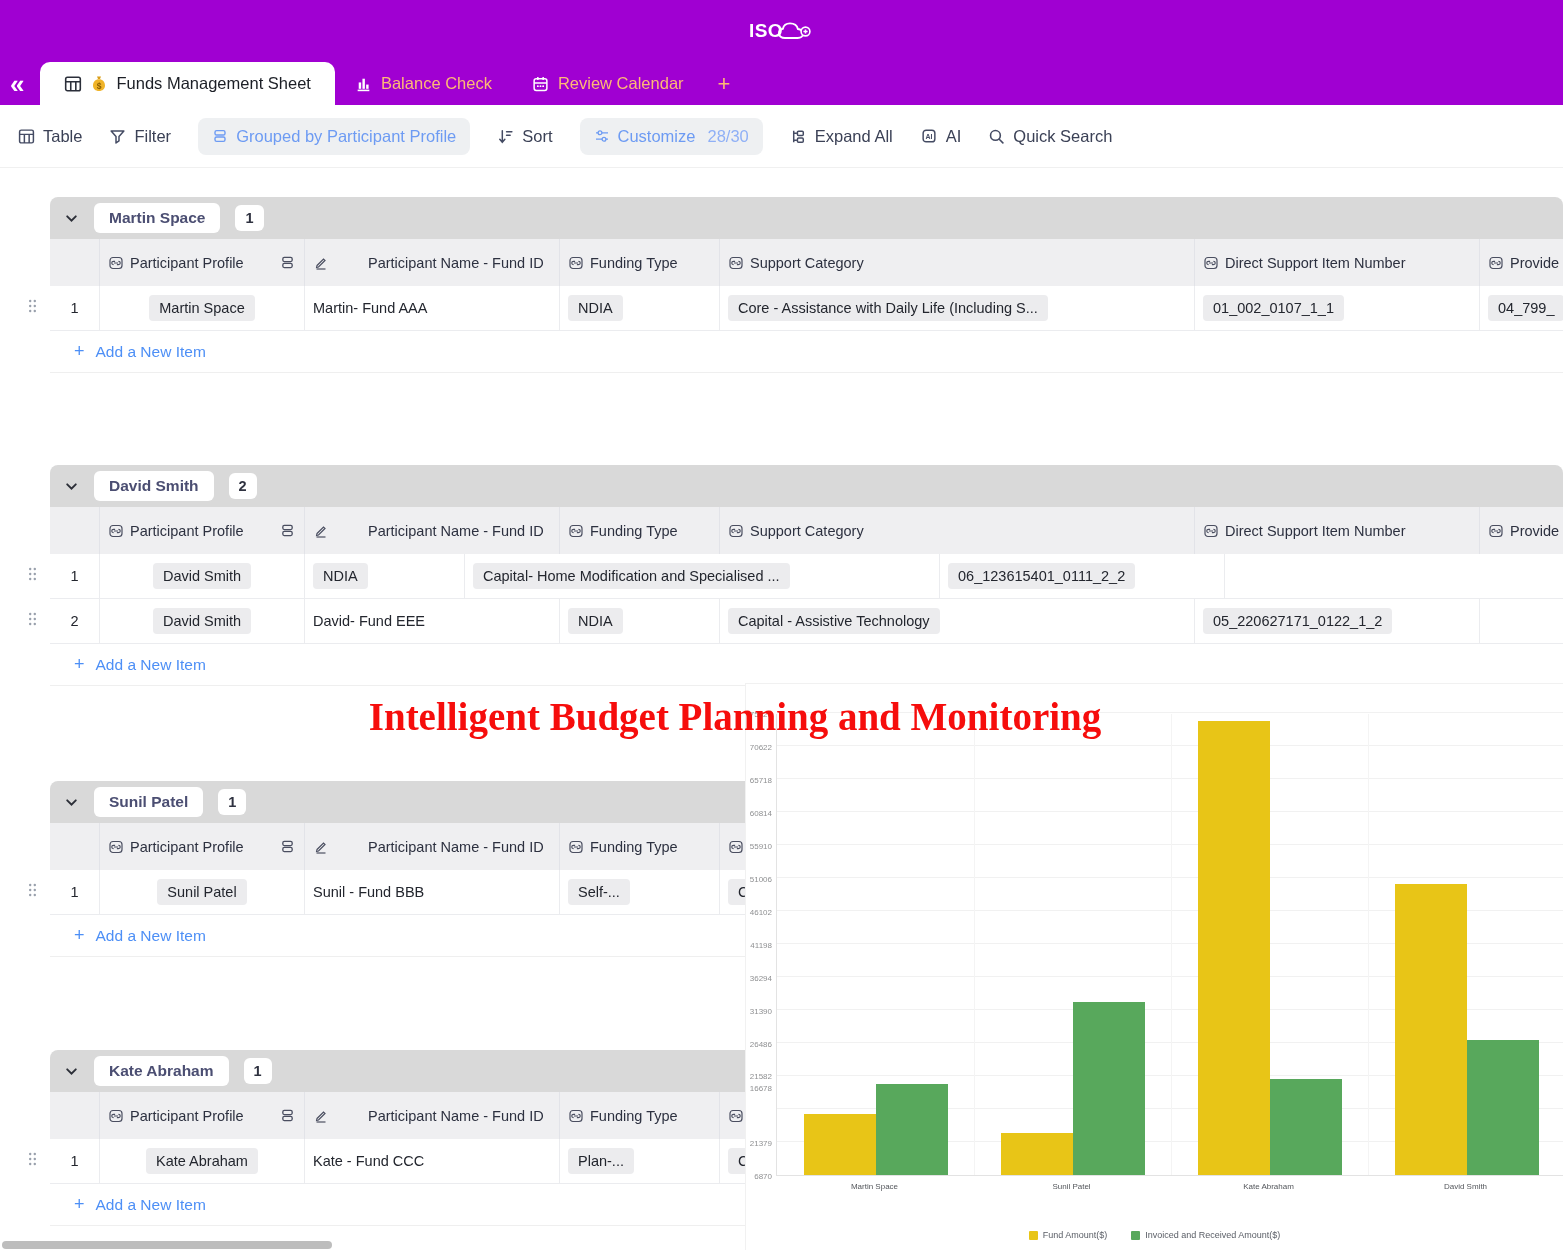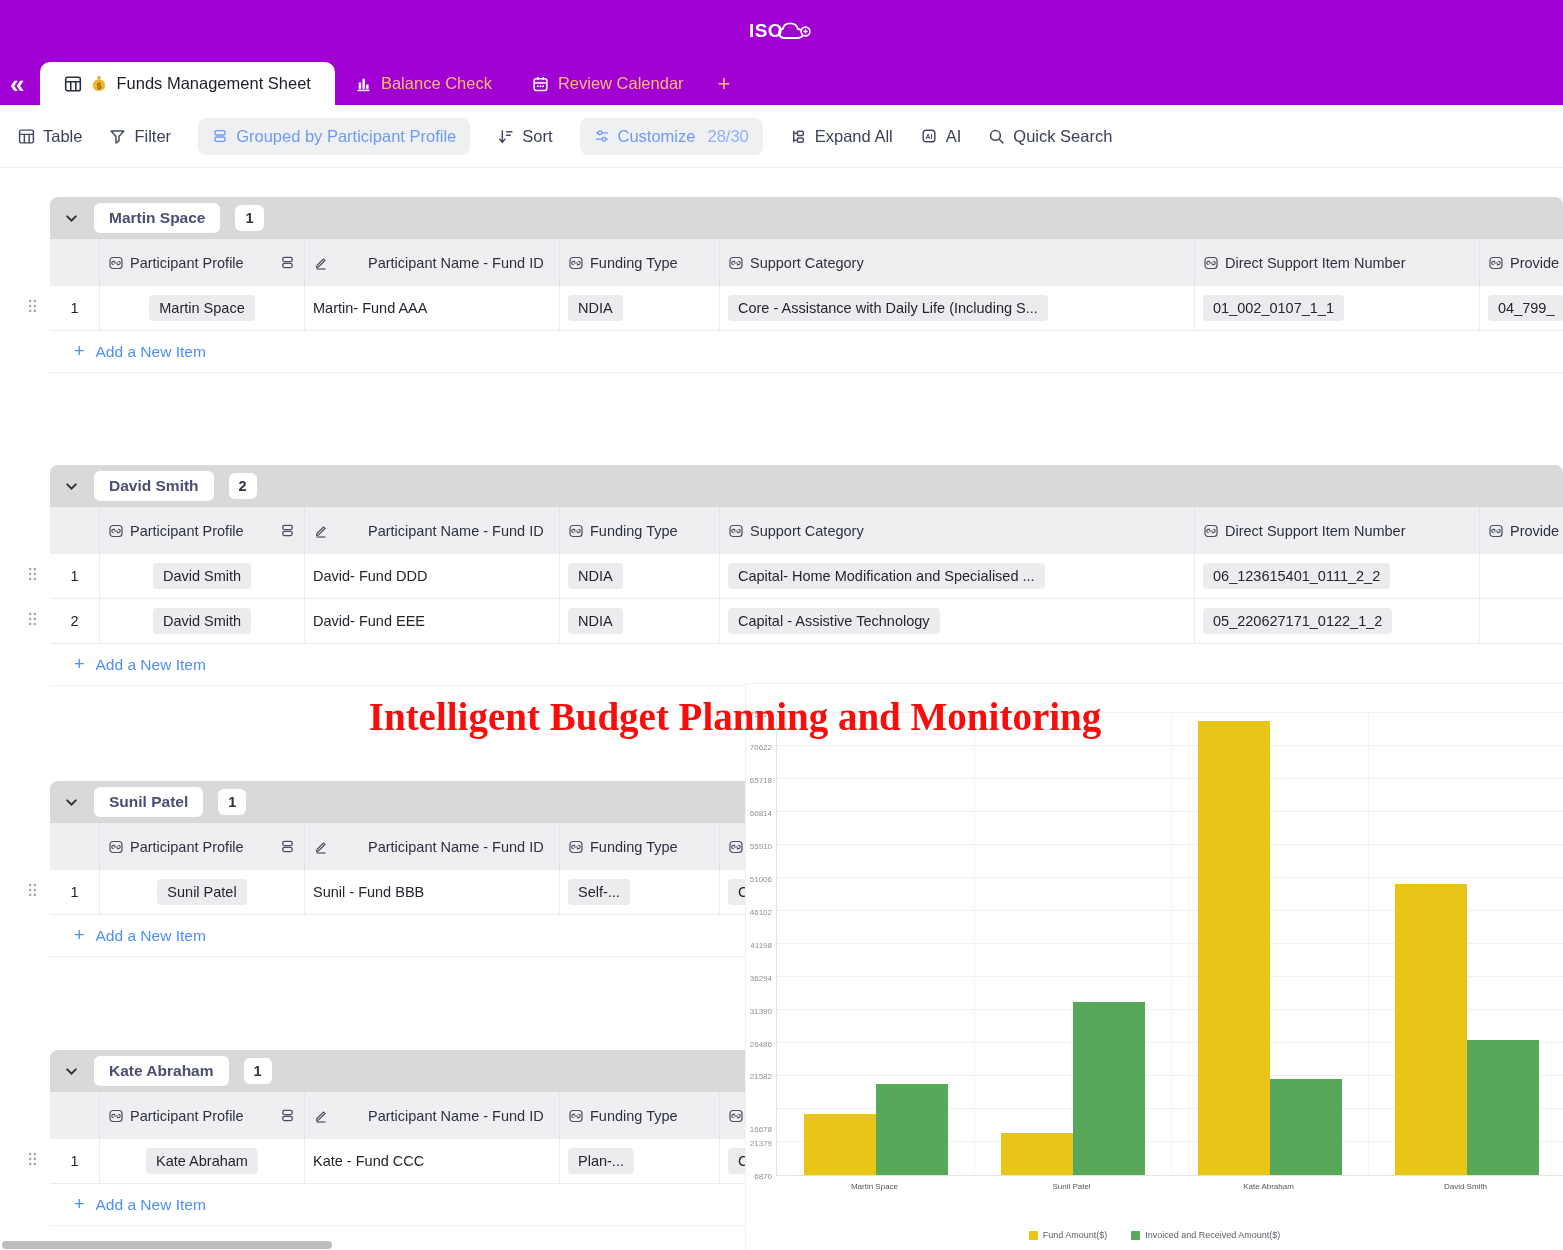--- a/index.html
+++ b/index.html
@@ -356,21 +356,20 @@
                 <circle cx="2.2" cy="7.5" r="1.2"></circle>
                 <circle cx="6.8" cy="7.5" r="1.2"></circle>
                 <circle cx="2.2" cy="12.5" r="1.2"></circle>
                 <circle cx="6.8" cy="12.5" r="1.2"></circle>
               </g>
             </svg></span>
         <div class="cell cw-num">1</div>
         <div class="cell cw1">
             <span class="tag">David Smith</span>
           </div>
-        <div class="cell cw2">David- Fund DDD</div>
         <div class="cell cw3">
             <span class="tag">NDIA</span>
           </div>
         <div class="cell cw4">
             <span class="tag">Capital- Home Modification and Specialised ...</span>
           </div>
         <div class="cell cw5">
             <span class="tag">06_123615401_0111_2_2</span>
           </div>
         <div class="cell cw6"></div>
@@ -555,21 +554,21 @@
       <div class="additem">
         <span class="plus">+</span>
         <span>Add a New Item</span>
       </div>
     </div>
 
     <div class="chart">
       <div id="chart-ylabels">
           <div class="ylab" style="top: 488px;">6870</div>
           <div class="ylab" style="top: 455px;">21379</div>
-          <div class="ylab" style="top: 441px;">16678</div>
+          <div class="ylab" style="top: 400px;">16678</div>
           <div class="ylab" style="top: 388px;">21582</div>
           <div class="ylab" style="top: 356px;">26486</div>
           <div class="ylab" style="top: 323px;">31390</div>
           <div class="ylab" style="top: 290px;">36294</div>
           <div class="ylab" style="top: 257px;">41198</div>
           <div class="ylab" style="top: 224px;">46102</div>
           <div class="ylab" style="top: 191px;">51006</div>
           <div class="ylab" style="top: 158px;">55910</div>
           <div class="ylab" style="top: 125px;">60814</div>
           <div class="ylab" style="top: 92px;">65718</div>

